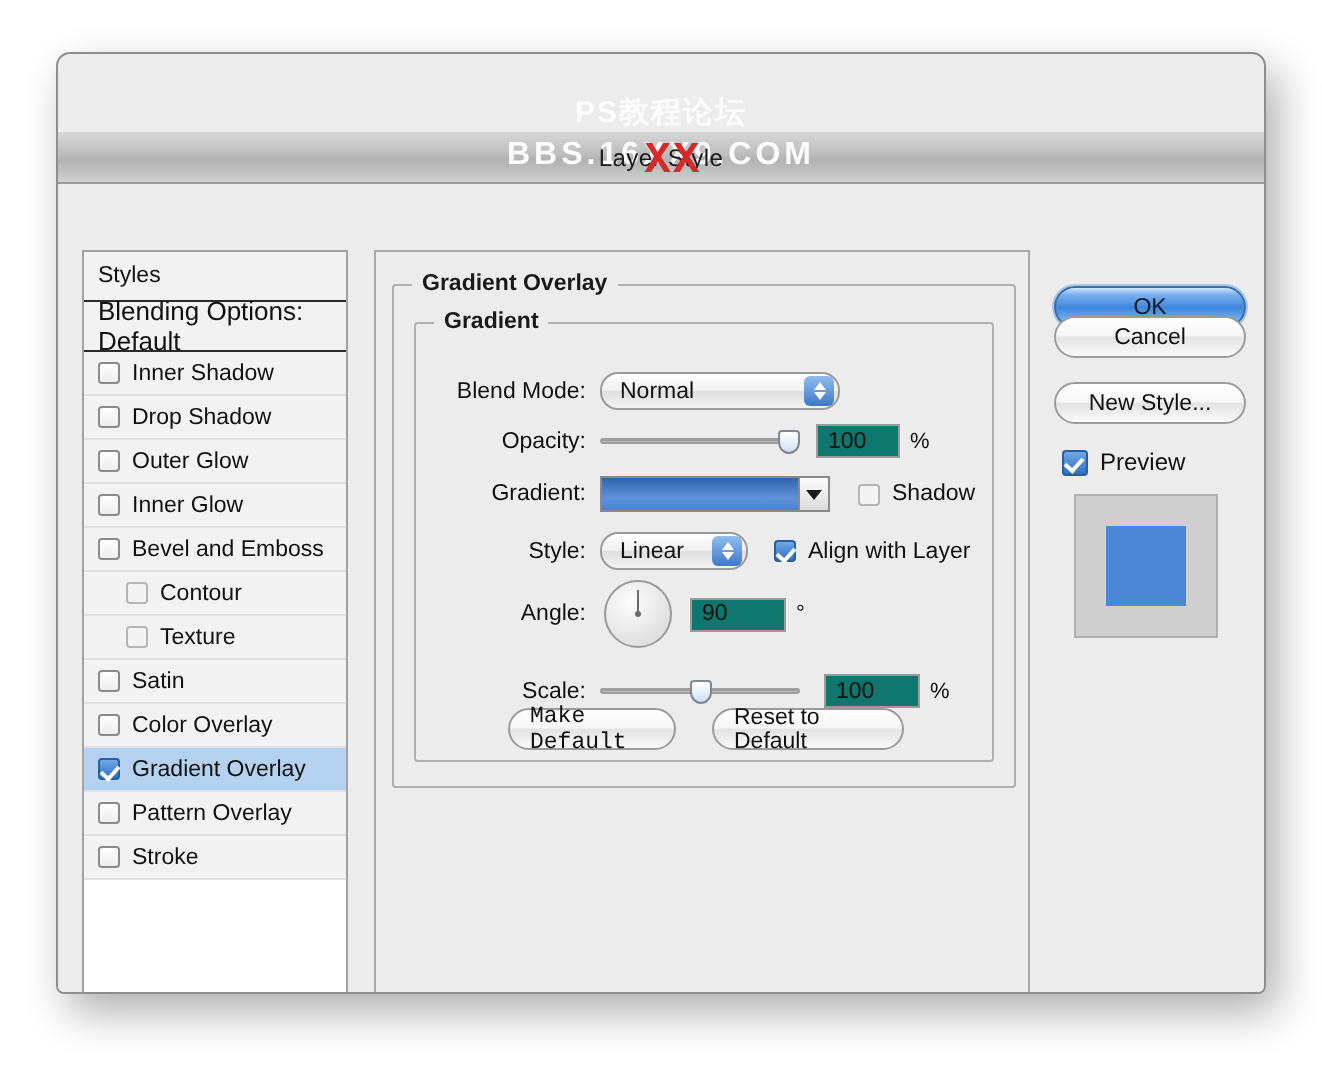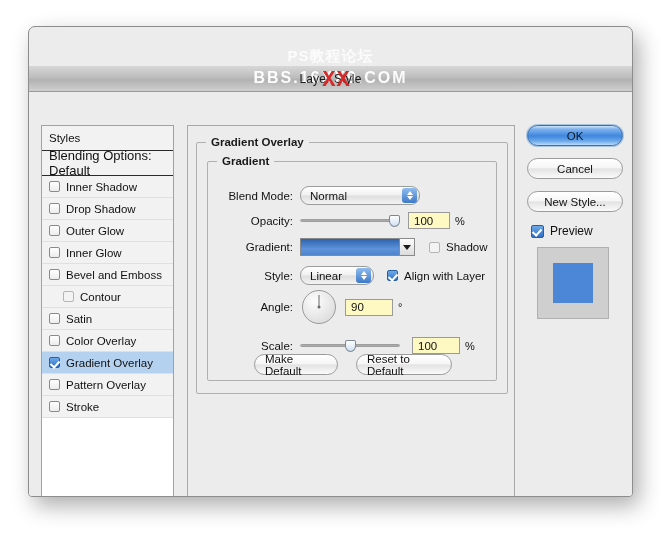--- a/index.html
+++ b/index.html
@@ -216,21 +216,21 @@
     border-left: 3px solid transparent;
     border-right: 3px solid transparent;
   }
   .popup .arrows i.up { border-bottom: 4px solid #ffffff; }
   .popup .arrows i.down { border-top: 4px solid #ffffff; }
 
   
   .numbox {
     height: 17px;
     border: 1px solid #9a9a9a;
-    background: #fef9c3;
+    background: #0f766e;
     font-size: 11.5px;
     color: #111;
     display: flex;
     align-items: center;
     padding-left: 5px;
     box-sizing: border-box;
   }
   .unit {
     font-size: 11px;
     color: #111;
@@ -326,20 +326,21 @@
     font-size: 11.5px;
     color: #111;
     box-sizing: border-box;
     padding: 0 10px;
   }
   .pill.primary {
     border-color: #3a6ea8;
     background: linear-gradient(to bottom, #cfe4fb 0%, #7fb3ee 16%, #3f86dd 52%, #6eaaeb 80%, #bcdcfa 100%);
     color: #0b1b2c;
     box-shadow: 0 0 0 1px rgba(90,150,215,.45);
+    margin-top: 18px;
   }
 
   
   #right-col {
     position: absolute;
     left: 498px;
     top: 33px;
     width: 98px;
   }
   #right-col .pill { width: 96px; }
@@ -460,20 +461,24 @@
               <span class="lbl">Inner Glow</span>
             </div>
             <div class="style-row">
               <span class="cb"></span>
               <span class="lbl">Bevel and Emboss</span>
             </div>
             <div class="style-row indent">
               <span class="cb dim"></span>
               <span class="lbl">Contour</span>
             </div>
+            <div class="style-row indent">
+              <span class="cb dim"></span>
+              <span class="lbl">Texture</span>
+            </div>
             <div class="style-row">
               <span class="cb"></span>
               <span class="lbl">Satin</span>
             </div>
             <div class="style-row">
               <span class="cb"></span>
               <span class="lbl">Color Overlay</span>
             </div>
             <div class="style-row selected">
               <span class="cb checked"></span>
@@ -565,21 +570,21 @@
               </div>
               <div class="numbox" style="width:48px; margin-left:12px;">
                 <span>100</span>
               </div>
               <span class="unit">%</span>
             </div>
 
           </div>
         </div>
 
-        <div class="pill" style="position:absolute; left:66px; top:228px; width:84px;">
+        <div class="pill" style="position:absolute; left:66px; top:228px; width:84px;font-family:Liberation Mono, monospace;">
           <span>Make Default</span>
         </div>
         <div class="pill" style="position:absolute; left:168px; top:228px; width:96px;">
           <span>Reset to Default</span>
         </div>
 
       </div>
 
       <div id="right-col">
         <div class="pill primary" id="btn-ok">

